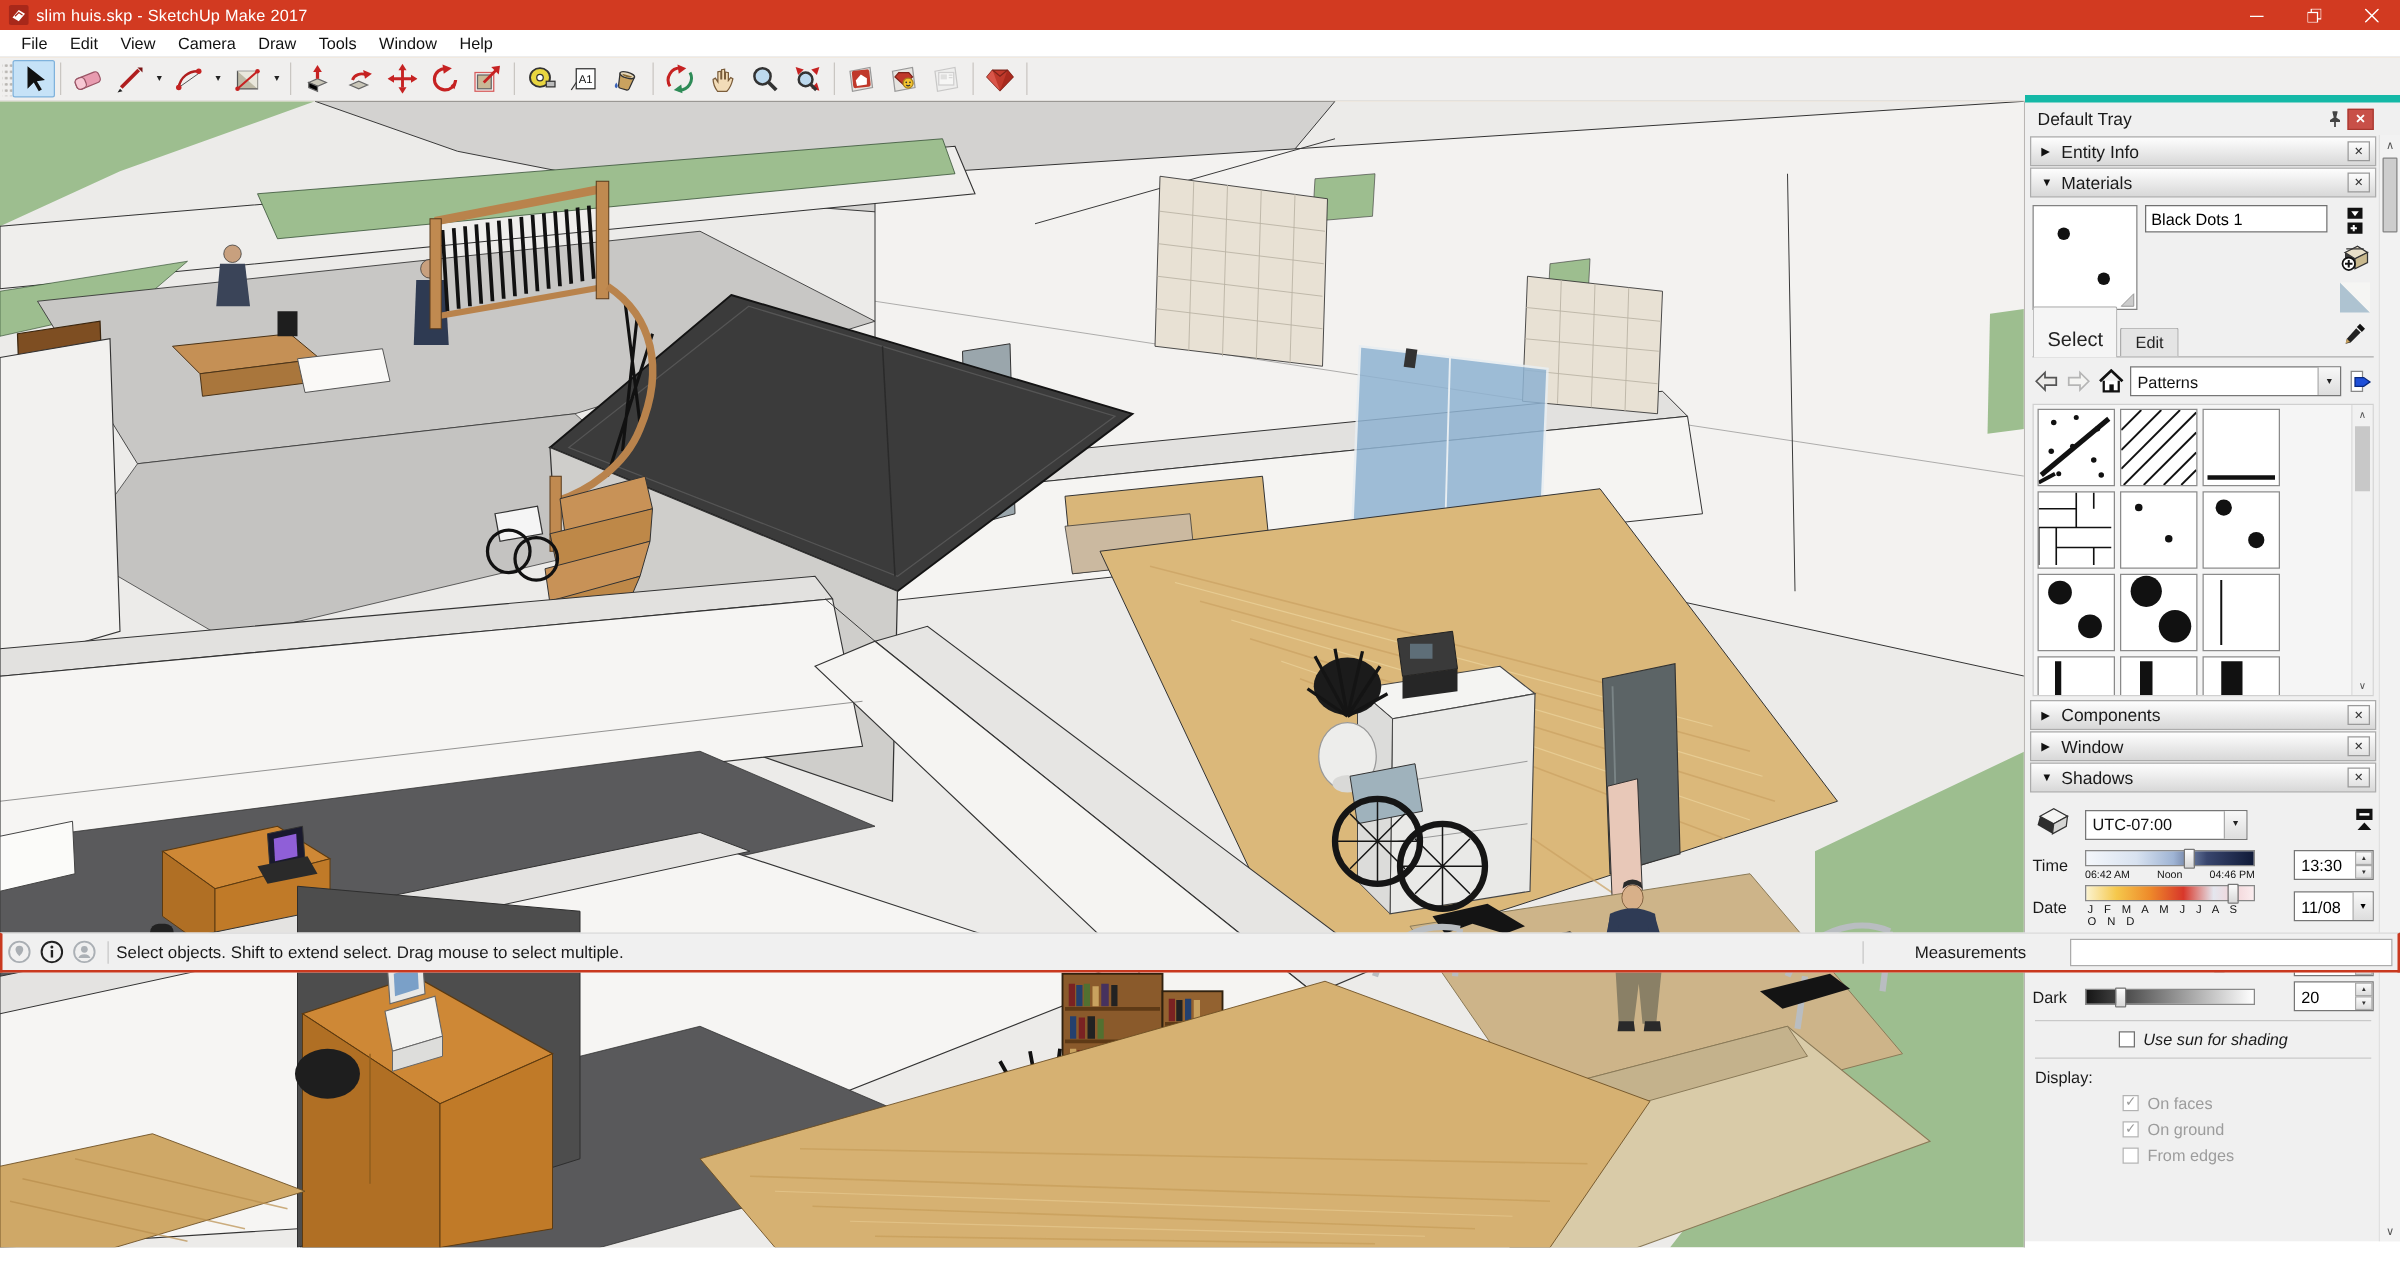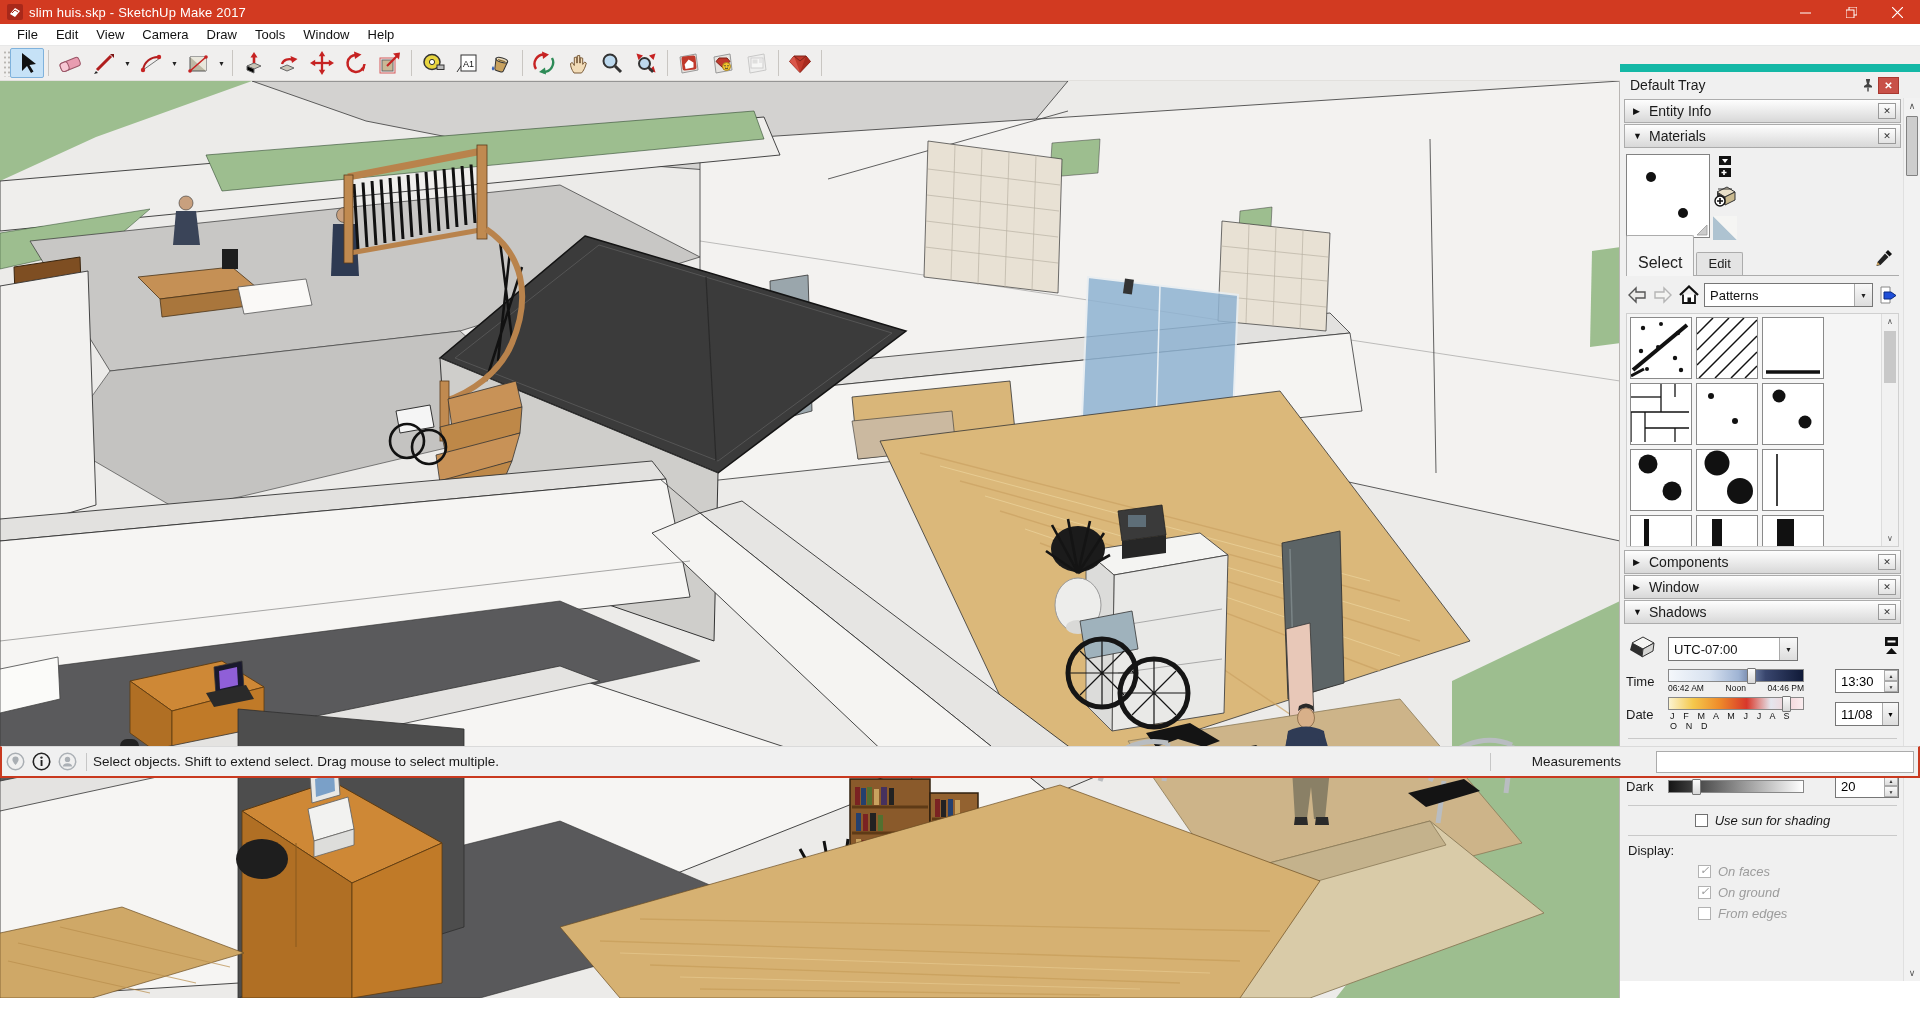--- a/index.html
+++ b/index.html
@@ -25,21 +25,21 @@
   .tb.active { background:#C6E2F7; border-color:#7FB2DC; }
   .tb.disabled { opacity:.45; filter:grayscale(1); }
   .tbcaret { width:13px; height:30px; display:flex; align-items:center; justify-content:center; font-size:7px; color:#222; }
   .tsep { width:1px; height:26px; background:#C9C6C2; margin:0 4px; }
 
   
   .viewport { position:absolute; top:81px; left:0; width:1620px; height:917px; background:#ECEBE9; overflow:hidden; border-right:1px solid #B9B6B3; }
   .viewport svg { display:block; }
 
   
-  .tray { position:absolute; top:64px; left:1620px; width:300px; height:917px; background:#F0F0F0; border-top:8px solid #14b8a6; }
+  .tray { position:absolute; top:76px; left:1620px; width:300px; height:917px; background:#F0F0F0; border-top:6px solid #14b8a6; }
   .tray-content { position:absolute; top:0; left:0; width:282px; bottom:0; padding:0 1px 0 4px; }
   .tray-scroll { position:absolute; top:26px; right:0; width:17px; bottom:0; background:#F2F2F2; border-left:1px solid #E0E0E0; }
   .tray-scroll .arr { height:16px; display:flex; align-items:center; justify-content:center; color:#555; font-size:9px; }
   .tray-scroll .arr.dn { position:absolute; bottom:0; left:0; right:0; }
   .tray-scroll .thumb { position:absolute; top:18px; left:2px; width:12px; height:60px; background:#CDCDCD; border-radius:1px; }
   .tray-title { height:26px; display:flex; align-items:center; font-size:14px; color:#1a1a1a; padding:0 2px 0 6px; }
   .tray-title .sp { flex:1; }
   .pinbox { width:20px; height:18px; display:flex; align-items:center; justify-content:center; }
   .tray-close { width:21px; height:17px; background:#C85048; border:1px solid #A83830; display:flex; align-items:center; justify-content:center; color:#fff; font-size:10px; font-weight:bold; }
   .sec-h { height:24px; margin:1px 0; background:linear-gradient(#FEFEFE,#D8D8D8); border:1px solid #ACACAC; display:flex; align-items:center; padding:0 4px 0 8px; }
@@ -86,21 +86,21 @@
   .spin .btns { width:14px; height:22px; display:flex; flex-direction:column; }
   .spin .btns div { flex:1; background:linear-gradient(#FAFAFA,#DDD); border:1px solid #AAA; font-size:5px; display:flex; align-items:center; justify-content:center; color:#333; }
   .hr { height:1px; background:#C9C9C9; margin:7px 2px; }
   .sunrow { display:flex; align-items:center; justify-content:center; gap:7px; margin:6px 0;font-style:italic; }
   .cb { width:13px; height:13px; background:#fff; border:1px solid #707070; position:relative; }
   .cb.checked::after { content:"✓"; position:absolute; left:1px; top:-2px; font-size:11px; color:#444; }
   .cb.dis { border-color:#B2B2B2; }
   .cb.dis.checked::after { color:#9A9A9A; }
   .cblabel { font-size:13px; color:#1a1a1a; }
   .displabel { font-size:13px; color:#1a1a1a; margin:4px 0 2px 2px; }
-  .disprow { display:flex; align-items:center; gap:7px; margin:6px 0 6px 72px;font-style:italic; }
+  .disprow { display:flex; align-items:center; gap:7px; margin:6px 0 6px 72px; }
   .disprow .cblabel { color:#9C9C9C; }
 
   
   .statusbar { position:absolute; bottom:0; left:0; right:0; height:32px; background:#F0F0F0; border-top:1px solid #DADADA; border-bottom:2px solid #C9391F; border-left:2px solid #C9391F; border-right:2px solid #C9391F; display:flex; align-items:center; }
   .sico { width:26px; display:flex; align-items:center; justify-content:center; }
   .ssep { width:1px; height:18px; background:#C6C6C6; margin:0 6px; }
   .smsg { font-size:13.5px; color:#1a1a1a; }
   .meas { margin-left:auto; display:flex; align-items:center;gap:25px; }
   .meas .mlabel { font-size:13.5px; color:#1a1a1a; margin:0 10px 0 10px; }
   .meas input { width:258px; height:22px; border:1px solid #ABABAB; background:#fff; margin-right:4px; font-family:"Liberation Sans",sans-serif; }
@@ -604,20 +604,23 @@
 
       <div class="mat-body">
         <div class="mat-row">
           <div class="thumb">
             <svg width="82" height="82" viewBox="0 0 82 82">
                 <circle cx="24" cy="22" r="5" fill="#111"></circle>
                 <circle cx="56" cy="58" r="5" fill="#111"></circle>
                 <path d="M70 80 L80 80 L80 70 Z" fill="#CCC" stroke="#999" stroke-width="0.8"></path>
               </svg>
           </div>
+          <div class="mat-mid">
+            <input class="mat-name" value="Black Dots 1" style="">
+          </div>
           <div class="mat-icons">
             <svg width="14" height="22" viewBox="0 0 14 22">
                 <rect x="1" y="0" width="12" height="9" fill="#111"></rect>
                 <path d="M4 3 h6 l-3 4 Z" fill="#fff"></path>
                 <rect x="1" y="12" width="12" height="9" fill="#111"></rect>
                 <path d="M6 14 v5 M3.5 16.5 h5" stroke="#fff" stroke-width="1.6"></path>
               </svg>
             <svg width="24" height="24" viewBox="0 0 24 24">
                 <polygon points="4,8 14,3 22,8 12,13" fill="#E8DFC8" stroke="#333"></polygon>
                 <polygon points="4,8 12,13 12,21 4,15" fill="#3A3A3A"></polygon>

